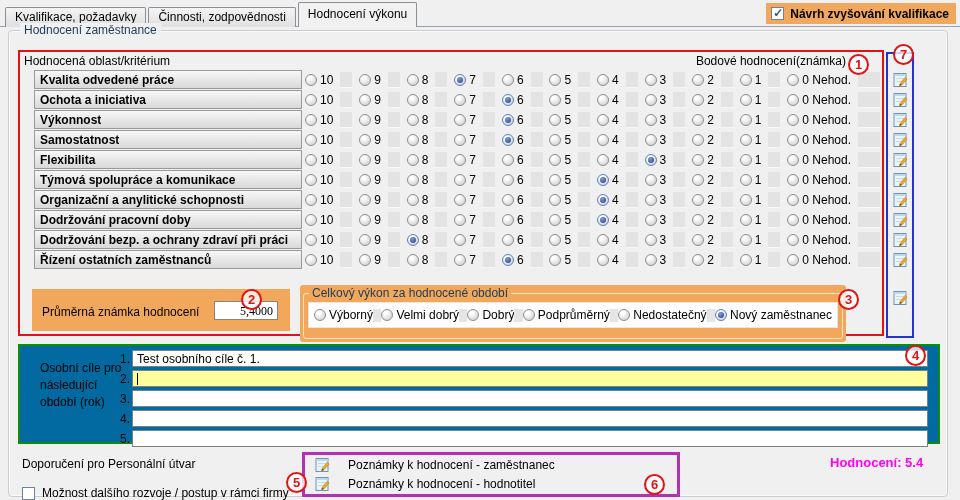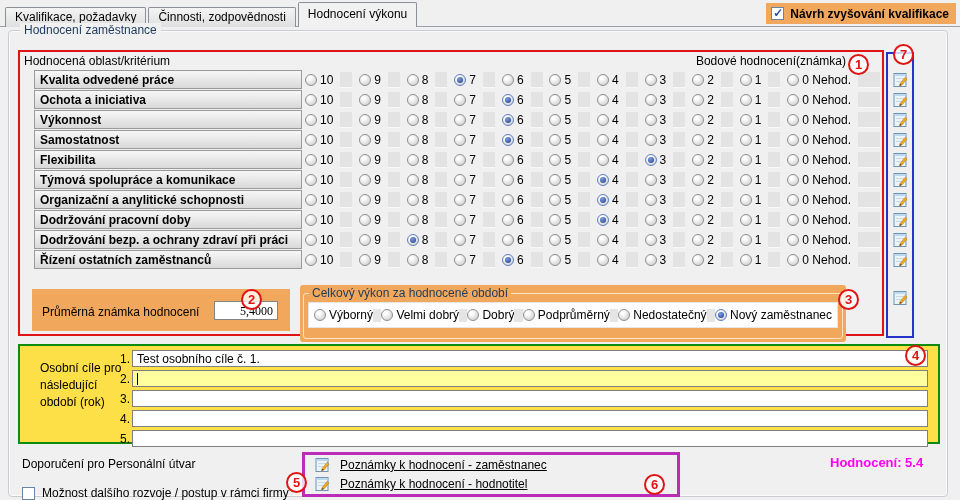--- a/index.html
+++ b/index.html
@@ -65,39 +65,39 @@
   .spc2 { width:10px; height:13px; background:#E5E5E5; flex:0 1 auto; min-width:3px; }
 
   
   .bluestrip { position:absolute; left:886px; top:52px; width:28px; height:286px;
                border:2px solid #2433CE; box-sizing:border-box; z-index:1; }
   .editbtn { position:absolute; left:2px; width:20px; height:19px; display:flex; align-items:center;
              justify-content:center; }
 
   
   .greenbox { position:absolute; left:18px; top:344px; width:922px; height:100px;
-              border:2px solid #0E8C0E; box-sizing:border-box; background:#fde047; z-index:1; }
+              border:2px solid #0E8C0E; box-sizing:border-box; background:#0369a1; z-index:1; }
   .goals-label { position:absolute; left:20px; top:14px; line-height:17px; width:86px; }
   .goal-rows { position:absolute; left:90px; top:4px; right:10px; display:flex; flex-direction:column; gap:3px; }
   .goal-row { display:flex; align-items:center; height:17px; }
   .goal-num { width:20px; text-align:right; margin-right:2px; flex:none; }
   .goal-input { flex:1; height:17px; background:#fff; border:1px solid #7F7F7F; box-sizing:border-box;
                 display:flex; align-items:center; padding:0 4px; overflow:hidden; white-space:nowrap; }
   .goal-input.hl { background:#FFFF9E; }
   .caret { width:1px; height:12px; background:#000; flex:none; }
 
   
   .hr-label { position:absolute; left:22px; top:457px; }
   .dev-check { position:absolute; left:22px; top:486px; display:flex; align-items:center; gap:7px; }
   .purplebox { position:absolute; left:302px; top:452px; width:378px; height:45px; border:3px solid #B92DB9;
                box-sizing:border-box; display:flex; flex-direction:column; justify-content:space-evenly;
                padding:0 4px; background:#F0F0F0; }
   .note-row { display:flex; align-items:center; height:19px; }
   .note-icon { width:18px; height:18px; margin-left:5px; flex:none; }
-  .note-label { margin-left:8px; white-space:nowrap;text-decoration:underline; }
+  .note-label { margin-left:16px; white-space:nowrap; }
   .rating { position:absolute; left:830px; top:455px; color:#FF00F0; font-weight:bold; font-size:13px; }
 
   
   .badge { position:absolute; width:21px; height:21px; border-radius:50%; border:2px solid #E01414;
            background:rgba(255,255,255,0.78); color:#E01414; font-weight:bold; font-size:13px;
            display:flex; align-items:center; justify-content:center; box-sizing:border-box; z-index:6; }
   .b1{left:848px;top:54px} .b2{left:241px;top:289px} .b3{left:838px;top:289px} .b4{left:905px;top:345px}
   .b5{left:286px;top:472px} .b6{left:644px;top:474px} .b7{left:893px;top:44px}
 </style>
 </head>

